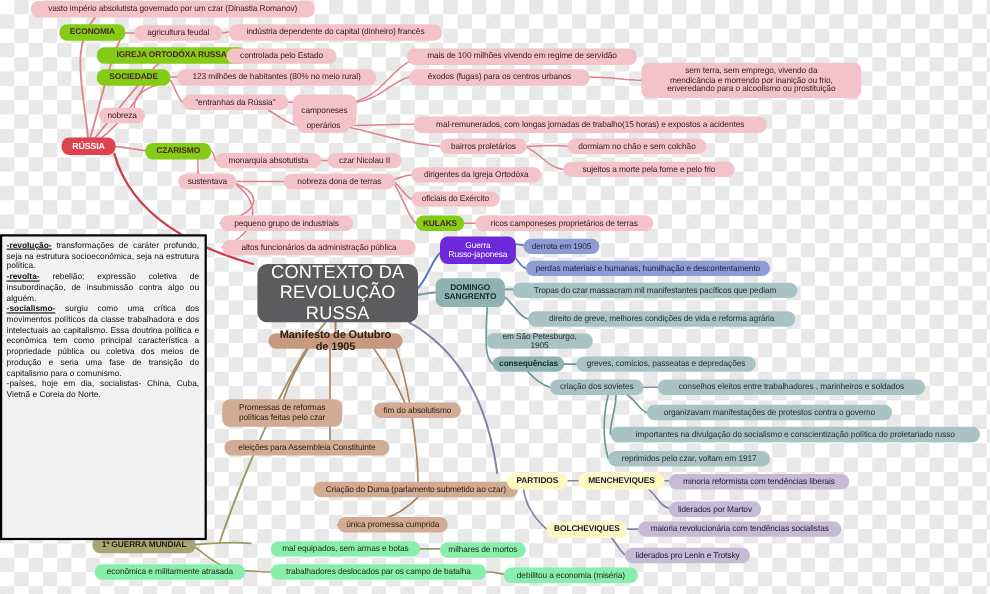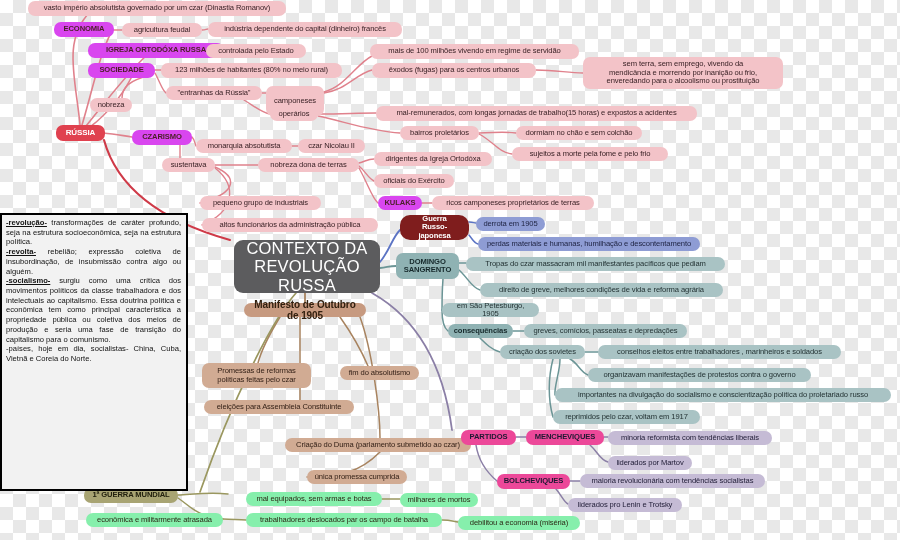--- a/index.html
+++ b/index.html
@@ -25,32 +25,32 @@
     box-sizing:border-box;
     border-radius:7px;
     display:flex;align-items:center;justify-content:center;
     text-align:center;
     line-height:1.12;
     padding:2px 6px;
     white-space:pre-line;
     letter-spacing:-0.1px;
   }
   .n-pink      {background:#f3c3c8;color:#3a2226;font-size:7.6px;}
-  .n-pinkmid   {background:#d946ef;color:#4a1f26;font-size:7.6px;font-weight:bold;}
+  .n-pinkmid   {background:#84cc16;color:#4a1f26;font-size:7.6px;font-weight:bold;}
   .n-red       {background:#e0414f;color:#ffffff;font-size:8px;font-weight:bold;}
   .n-blue      {background:#8e9cd4;color:#1d2240;font-size:7.6px;}
-  .n-bluedk    {background:#7f1d1d;color:#ffffff;font-size:7.6px;font-weight:bold;border-radius:10px;}
+  .n-bluedk    {background:#6d28d9;color:#ffffff;font-size:7.6px;font-weight:normal;}
   .n-teal      {background:#a9c3c4;color:#1f2e2f;font-size:7.6px;}
   .n-tealdk    {background:#8fb2b3;color:#16292b;font-size:7.6px;font-weight:bold;}
   .n-brown     {background:#d1ab93;color:#342117;font-size:7.6px;}
   .n-browndk   {background:#c79a80;color:#32200f;font-size:10px;font-weight:bold;}
   .n-olive     {background:#86efac;color:#2c2a16;font-size:7.6px;}
   .n-olivedk   {background:#a8a473;color:#22210e;font-size:7.6px;font-weight:bold;}
   .n-purple    {background:#c5bbd5;color:#24203a;font-size:7.6px;}
-  .n-purpledk   {background:#ec4899;color:#1e1832;font-size:7.6px;font-weight:bold;}
+  .n-purpledk   {background:#fef9c3;color:#1e1832;font-size:7.6px;font-weight:bold;}
   .n-gray      {background:#5c5c5e;color:#ffffff;font-size:16.5px;font-weight:normal;line-height:1.12;letter-spacing:0.2px;}
 
   
   #glossary{
     position:absolute;left:0;top:213px;width:188px;height:278px;
     background:#f2f2f2;border:2px solid #000;
     box-sizing:border-box;
     padding:3px 5px 2px 4px;
     font-family:"Liberation Sans",sans-serif;
     font-size:7.6px;line-height:1.28;color:#121212;

